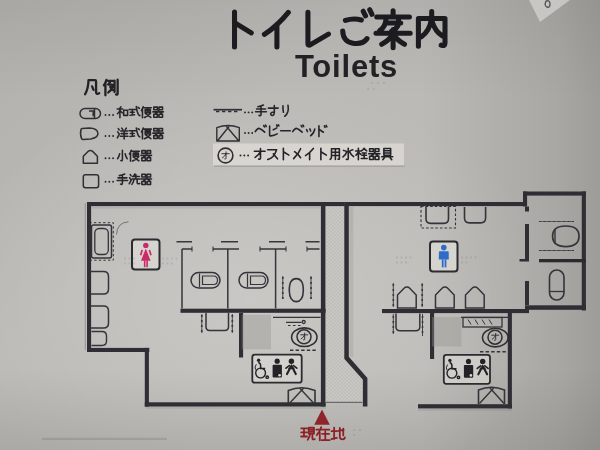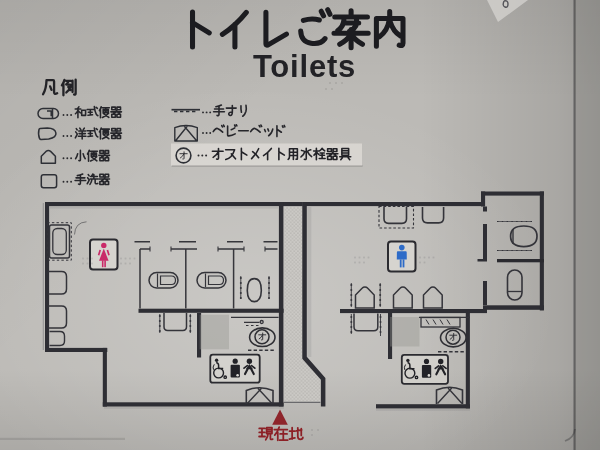--- a/index.html
+++ b/index.html
@@ -4,21 +4,21 @@
 <style>
 html,body{margin:0;padding:0;background:#888;}
 #stage{position:relative;width:600px;height:450px;overflow:hidden;
   background:
     radial-gradient(ellipse 430px 300px at 250px 300px, rgba(255,255,255,0.20), rgba(255,255,255,0) 72%),
     linear-gradient(to right, rgba(0,0,0,0) 70%, rgba(0,0,0,0.10) 93%, rgba(0,0,0,0.16)),
     linear-gradient(to bottom, rgba(0,0,0,0.055), rgba(0,0,0,0) 22%, rgba(0,0,0,0) 82%, rgba(0,0,0,0.09)),
     linear-gradient(135deg, rgba(0,0,0,0.05), rgba(0,0,0,0) 35%),
     #bcbab6;
   font-family:"Liberation Sans", sans-serif;}
-#soft{position:absolute;inset:0;filter:blur(0.55px);}
+#soft{position:absolute;inset:0;filter:blur(0.55px);margin-left:42px;}
 svg{position:absolute;left:0;top:0;}
 </style>
 </head>
 <body>
 <div id="stage">
 <div id="soft">
 <svg width="600" height="450" viewBox="0 0 600 450">
 <defs>
 
 <pattern id="hx" width="3.6" height="3.6" patternUnits="userSpaceOnUse">

